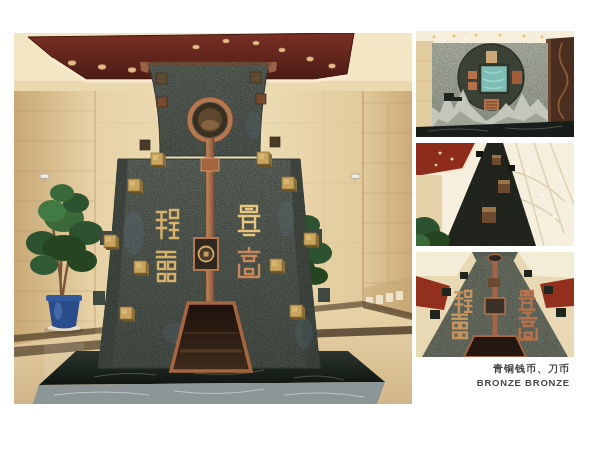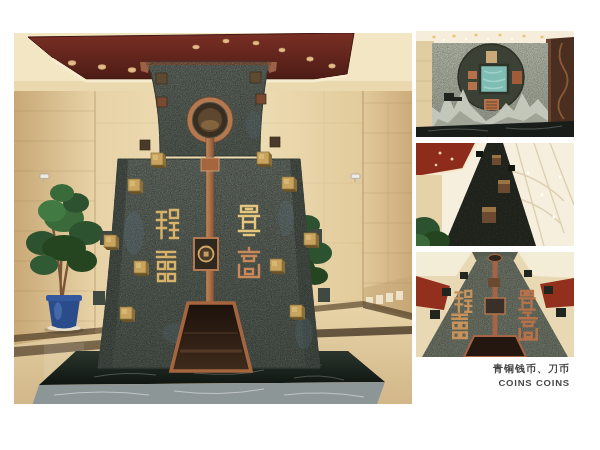--- a/index.html
+++ b/index.html
@@ -419,16 +419,16 @@
         <g>
           <polygon points="58,84 100,84 110,105 48,105" fill="#241710"></polygon>
           <polygon points="58,84 100,84 110,105 48,105" fill="none" stroke="#a56445" stroke-width="2"></polygon>
         </g>
       </g>
     </svg>
   </figure>
 
   <div class="caption">
     <div class="cap-zh">青铜钱币、刀币</div>
-    <div class="cap-en">COINS COINS</div>
+    <div class="cap-en">BRONZE BRONZE</div>
   </div>
 
 </div>
 
 </body></html>

